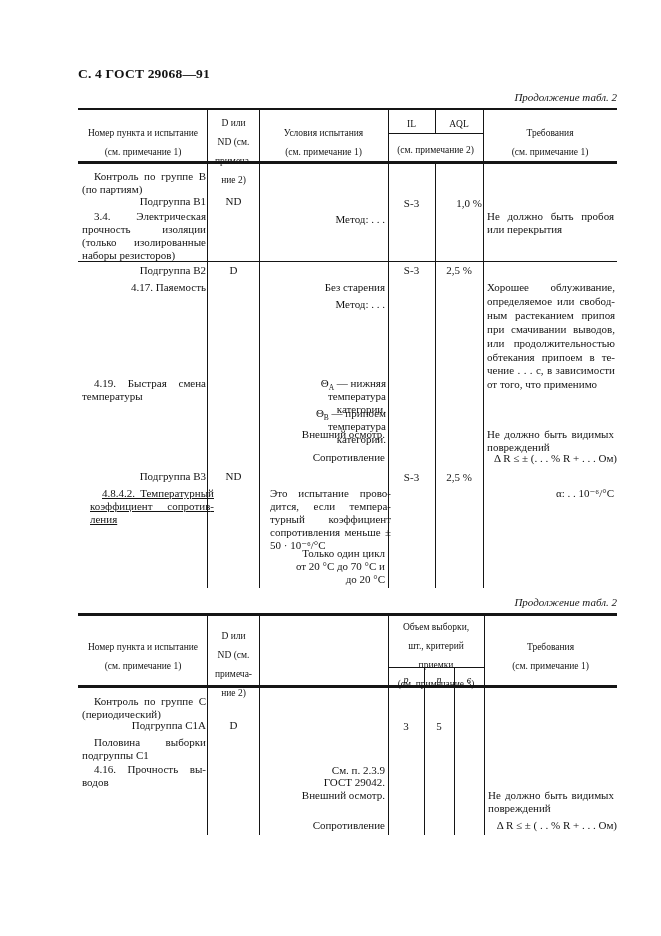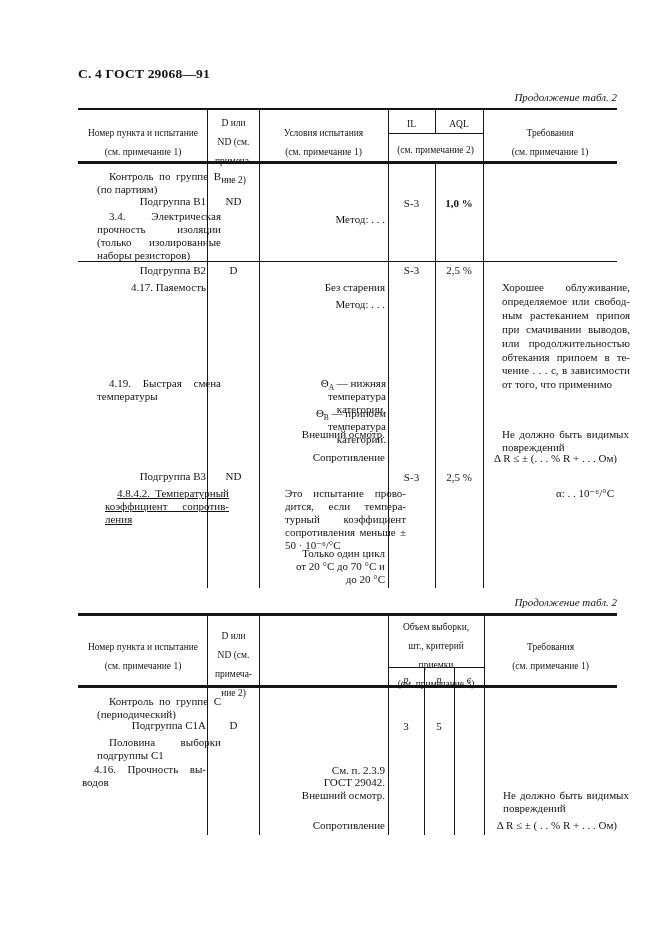--- a/index.html
+++ b/index.html
@@ -4,21 +4,21 @@
 <style>
   html,body{margin:0;padding:0;background:#e8e8e8;}
   .page{
     position:relative;width:661px;height:936px;background:#ffffff;
     font-family:"Liberation Serif","DejaVu Serif",serif;color:#141414;
     overflow:hidden;
   }
   .t{position:absolute;font-size:11px;line-height:13px;text-align:right;}
   .hd{position:absolute;font-size:9.5px;line-height:19px;text-align:center;}
   .pl{white-space:pre-line;}
-  .j{text-align:justify;margin-left:15px;}
+  .j{text-align:justify;}
   .plj{white-space:pre-line;text-align:justify;-moz-text-align-last:justify;text-align-last:justify;}
   .ind{text-indent:12px;}
   .ctr{text-align:center;}
   .nw{white-space:nowrap;}
   .it{font-style:italic;}
   .right{text-align:right;}
   .hl{position:absolute;background:#151515;height:1px;}
   .vl{position:absolute;background:#151515;width:1px;}
   .caption{position:absolute;font-style:italic;font-size:11px;}
   .pghd{position:absolute;font-weight:bold;font-size:13.5px;letter-spacing:.2px;}
@@ -86,24 +86,25 @@
     <div class="t" style="left:186px;top:343px;width:121px;">Сопротивление</div>
     <div class="t j" style="left:192px;top:379px;width:121px;">Это испытание прово­дится, если темпера­турный коэффициент сопротивления меньше ± 50 · 10⁻⁶/°С</div>
     <div class="t pl" style="left:186px;top:439px;width:121px;">Только один цикл
 от 20 °С до 70 °С и
 до 20 °С</div>
 
     <div class="t ctr" style="left:310px;top:89px;width:47px;">S-3</div>
     <div class="t ctr" style="left:310px;top:156px;width:47px;">S-3</div>
     <div class="t ctr" style="left:310px;top:363px;width:47px;">S-3</div>
 
-    <div class="t ctr" style="left:357px;top:89px;width:48px;font-weight:bold;">1,0 %</div>
+    <div class="t ctr" style="left:367px;top:89px;width:48px;">1,0 %</div>
     <div class="t ctr" style="left:357px;top:156px;width:48px;">2,5 %</div>
     <div class="t ctr" style="left:357px;top:363px;width:48px;">2,5 %</div>
 
+    <div class="t j" style="left:409px;top:102px;width:127px;">Не должно быть пробоя или перекрытия</div>
     <div class="t j" style="left:409px;top:173px;width:128px;line-height:13.9px;">Хорошее облуживание, определяемое или свобод­ным растеканием припоя при смачивании выводов, или продолжительностью обтекания припоем в те­чение . . . с, в зависимости от того, что применимо</div>
     <div class="t j" style="left:409px;top:320px;width:127px;">Не должно быть видимых повреждений</div>
     <div class="t nw" style="left:409px;top:344px;width:130px;">Δ R ≤ ± (. . . % R + . . . Ом)</div>
     <div class="t" style="left:409px;top:379px;width:127px;">α: . . 10⁻⁶/°С</div>
   </div>
 
   <div class="caption right" style="left:400px;top:596px;width:217px;">Продолжение табл. 2</div>
 
   <div class="tbl" style="left:78px;top:613px;width:539px;height:222px;">
 

